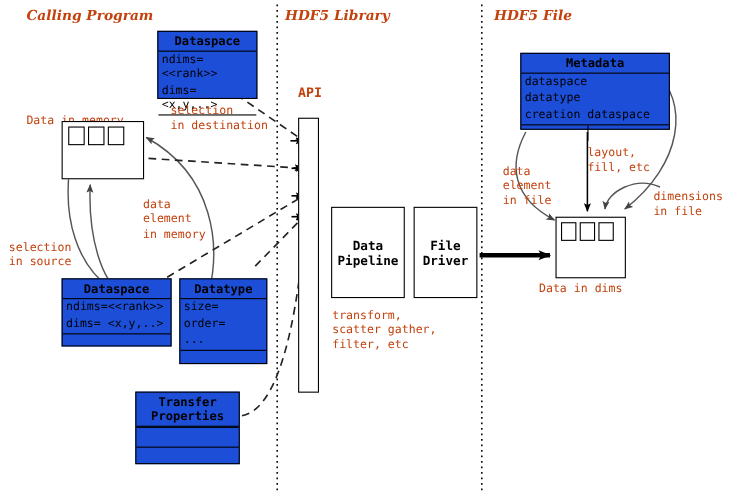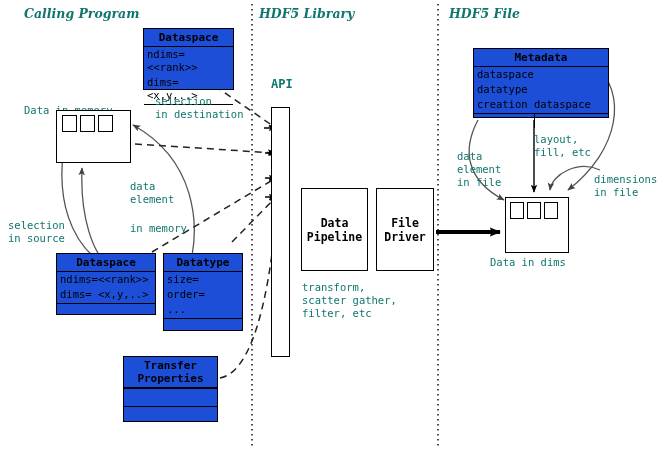--- a/index.html
+++ b/index.html
@@ -1,21 +1,21 @@
 <!DOCTYPE html>
 <html><head>
 <meta charset="utf-8">
 <style>
   html,body{margin:0;padding:0;background:#ffffff;}
   body{width:670px;height:450px;overflow:hidden;
        font-family:"DejaVu Sans Mono","Liberation Mono",monospace;}
   #stage{position:relative;width:670px;height:450px;background:#fff;}
   svg.layer{position:absolute;left:0;top:0;width:670px;height:450px;}
 
-  .lbl{position:absolute;white-space:pre;color:#0f766e;
+  .lbl{position:absolute;white-space:pre;color:#c2410c;
        font-family:"DejaVu Sans Mono","Liberation Mono",monospace;
        font-size:10.5px;line-height:13px;}
   .sect{font-family:"DejaVu Serif","Liberation Serif",serif;
         font-style:italic;font-weight:bold;font-size:12.5px;}
   .bold{font-weight:bold;}
 
   .box{position:absolute;border:1.3px solid #000;background:#1d4ed8;box-sizing:border-box;}
   .box .hdr{font-size:11px;font-weight:bold;text-align:center;padding:2px 0 2px;
             border-bottom:1.6px solid #000;line-height:13px;}
   .box .body{font-size:10.5px;line-height:13px;padding:1px 3px;}
@@ -101,21 +101,21 @@
     <div class="cell" style="width:15px;height:17px;"></div>
     <div class="cell" style="width:15px;height:17px;"></div>
     <div class="cell" style="width:15px;height:17px;"></div>
   </div>
 
   <div class="lbl" style="left:155px;top:95px;">selection</div>
   <div class="lbl" style="left:155px;top:108px;">in destination</div>
 
   <div class="lbl" style="left:130px;top:180px;">data</div>
   <div class="lbl" style="left:130px;top:193px;">element</div>
-  <div class="lbl" style="left:130px;top:222px;">in memory</div>
+  <div class="lbl" style="left:130px;top:207px;">in memory</div>
 
   <div class="lbl" style="left:8px;top:219px;">selection</div>
   <div class="lbl" style="left:8px;top:232px;">in source</div>
 
   <div class="box" style="left:56px;top:253px;width:100px;height:62px;">
     <div class="hdr">Dataspace</div>
     <div class="body">ndims=&lt;&lt;rank&gt;&gt;</div>
     <div class="body">dims= &lt;x,y,..&gt;</div>
     <div class="rule" style="margin-top:1px;height:14px;"></div>
   </div>

